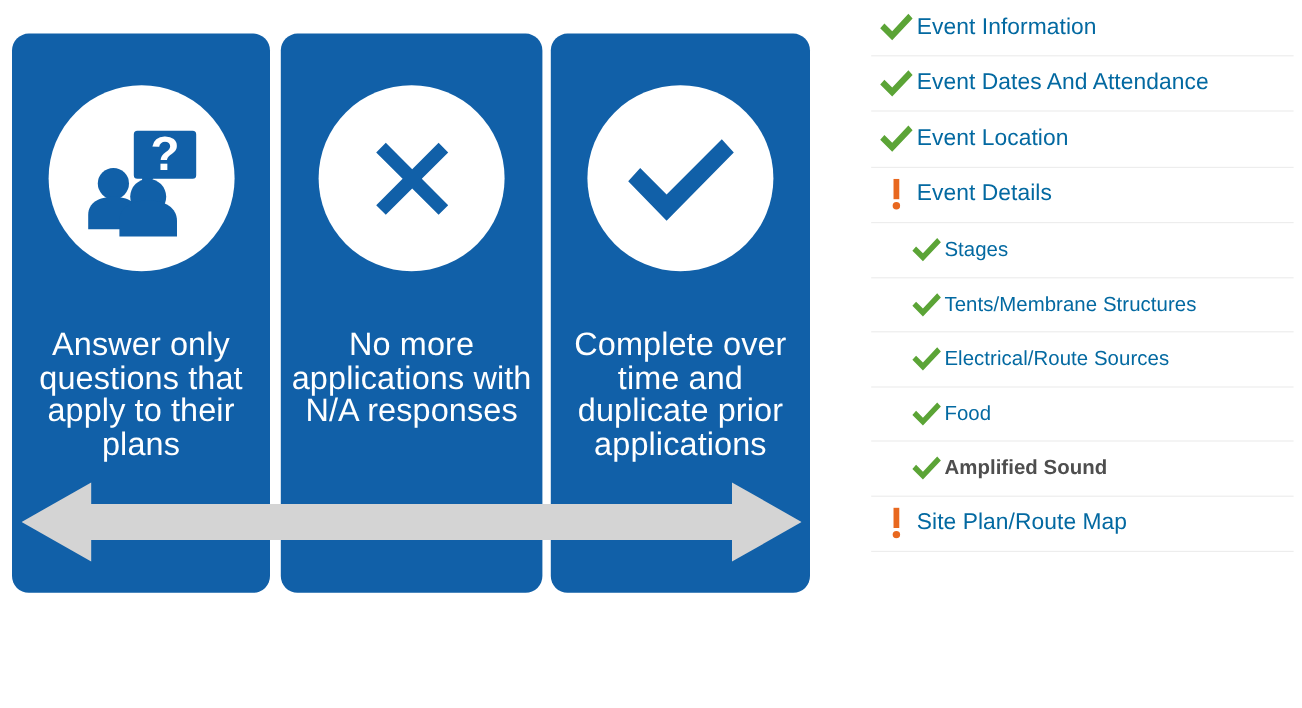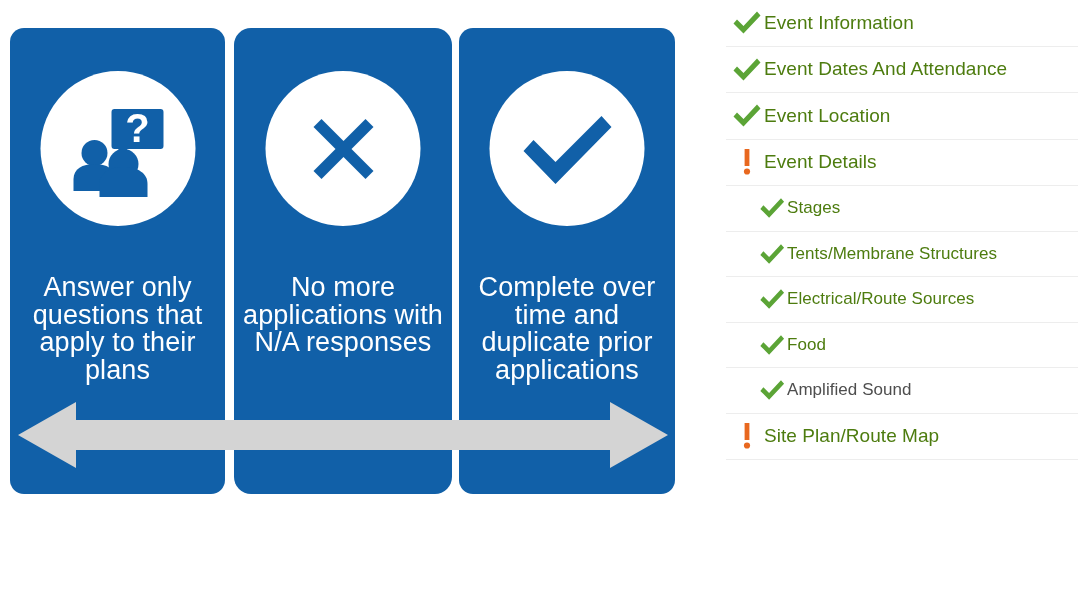--- a/index.html
+++ b/index.html
@@ -27,21 +27,21 @@
   .card {
     position: absolute;
     top: 28px;
     height: 466px;
     background: #1160A8;
     border-radius: 14px;
     box-sizing: border-box;
     overflow: hidden;
   }
   #card-0 { left: 10px;  width: 215px; }
-  #card-1 { left: 234px; width: 218px; border-radius: 17px; }
+  #card-1 { left: 234px; width: 218px; }
   #card-2 { left: 459px; width: 216px; }
 
   .card-icon-wrap {
     position: absolute;
     top: 43px;
     left: 50%;
     transform: translateX(-50%);
     width: 155px;
     height: 155px;
     border-radius: 50%;
@@ -99,27 +99,27 @@
     align-items: center;
     justify-content: center;
   }
   .check-row.level-1 .status-icon {
     width: 30px;
     flex: 0 0 30px;
   }
   .status-icon svg { display: block; }
 
   .check-label {
-    color: #4d7c0f;
+    color: #0369a1;
     font-size: 19px;
     letter-spacing: 0.05px;
     white-space: nowrap;
   }
   .check-row.level-1 .check-label { font-size: 17px; }
-  .check-row.current .check-label { font-weight: normal; color: #4e4e4e; }
+  .check-row.current .check-label { font-weight: bold; color: #4e4e4e; }
 </style>
 </head>
 <body>
 
 <div id="left-panel">
 
   <div class="card" id="card-0">
     <div class="card-icon-wrap">
       <svg width="112" height="112" viewBox="0 0 112 112" aria-hidden="true">
 

